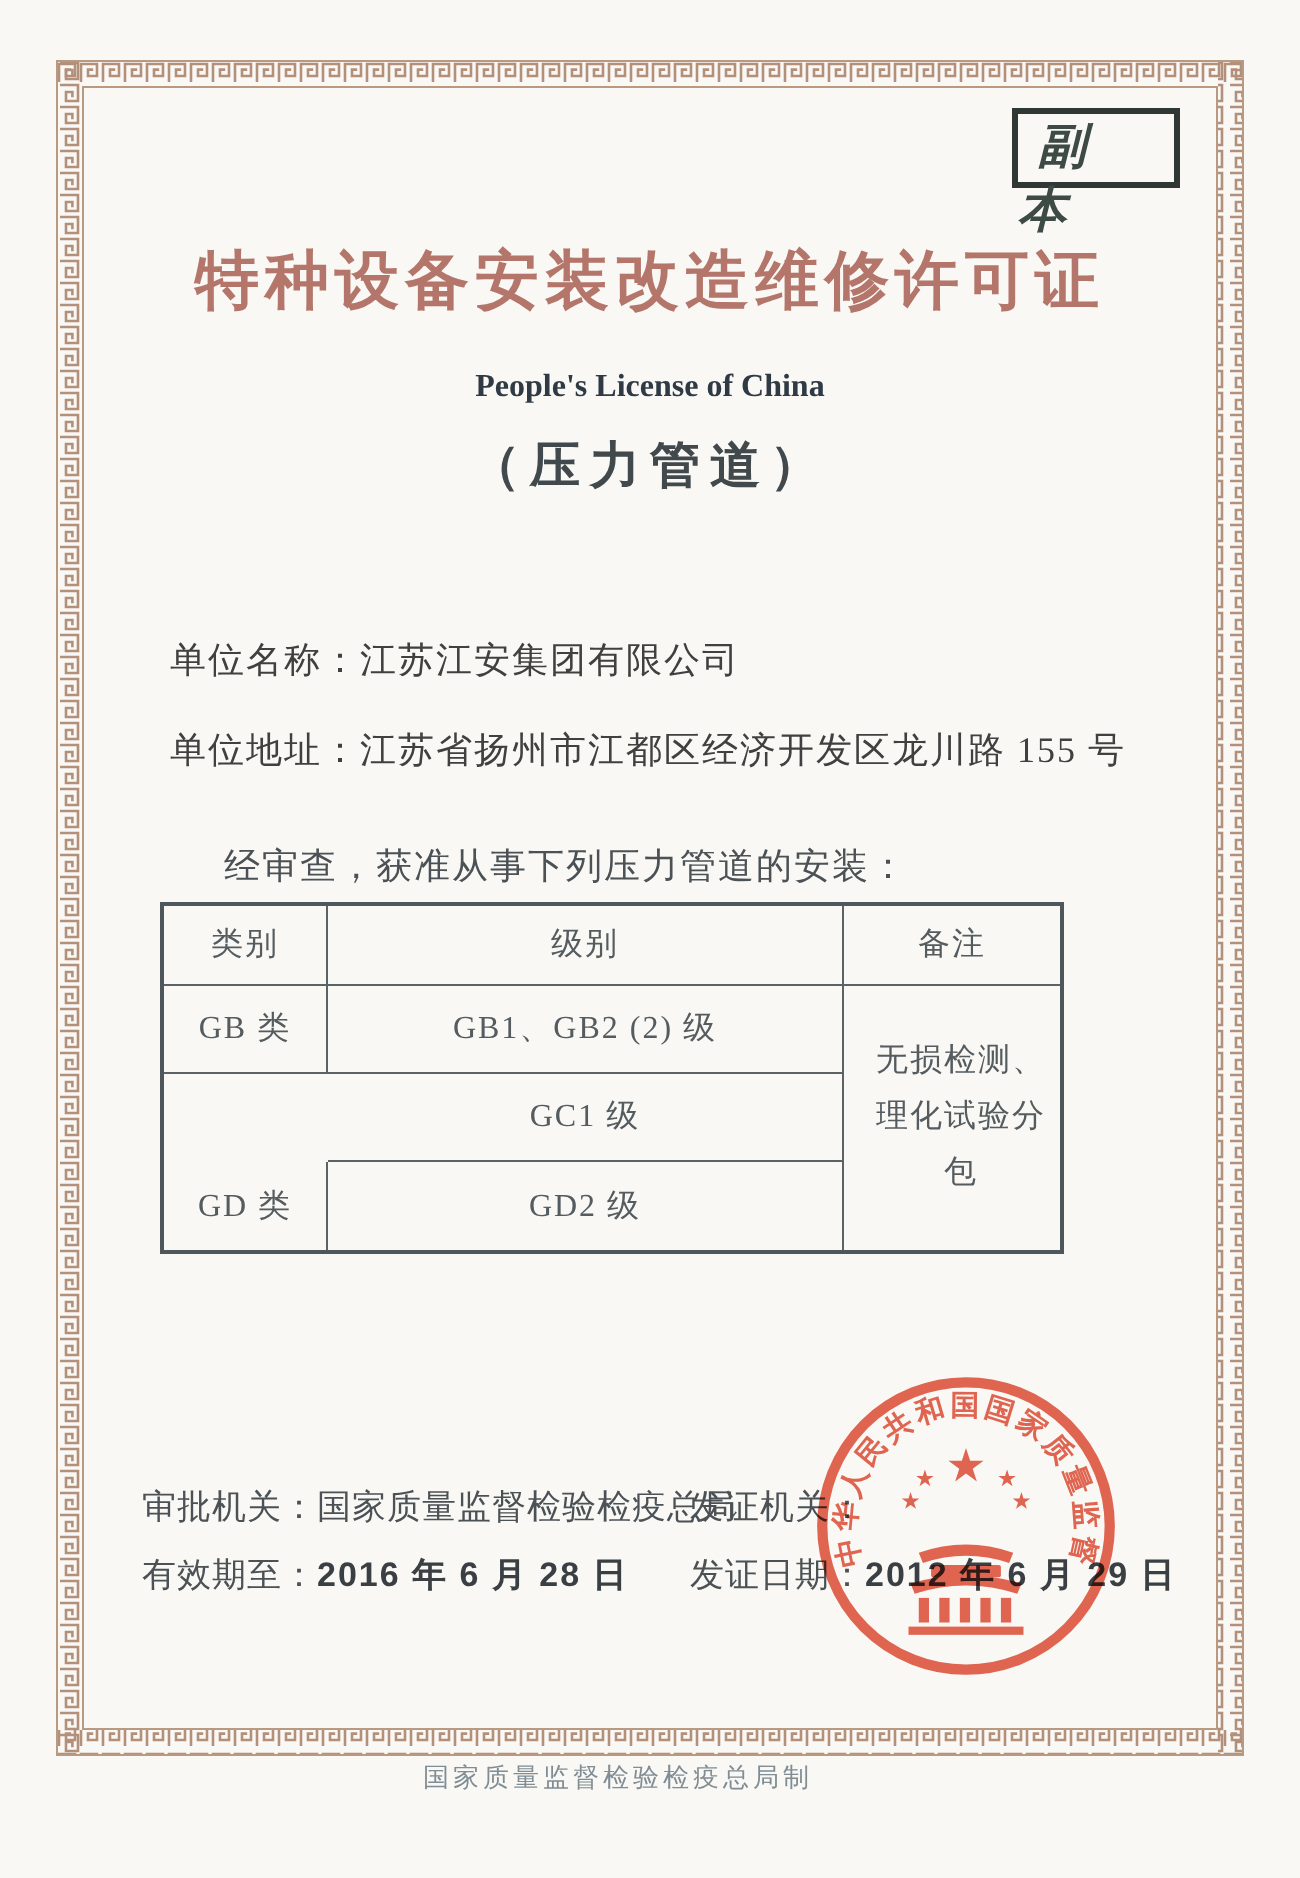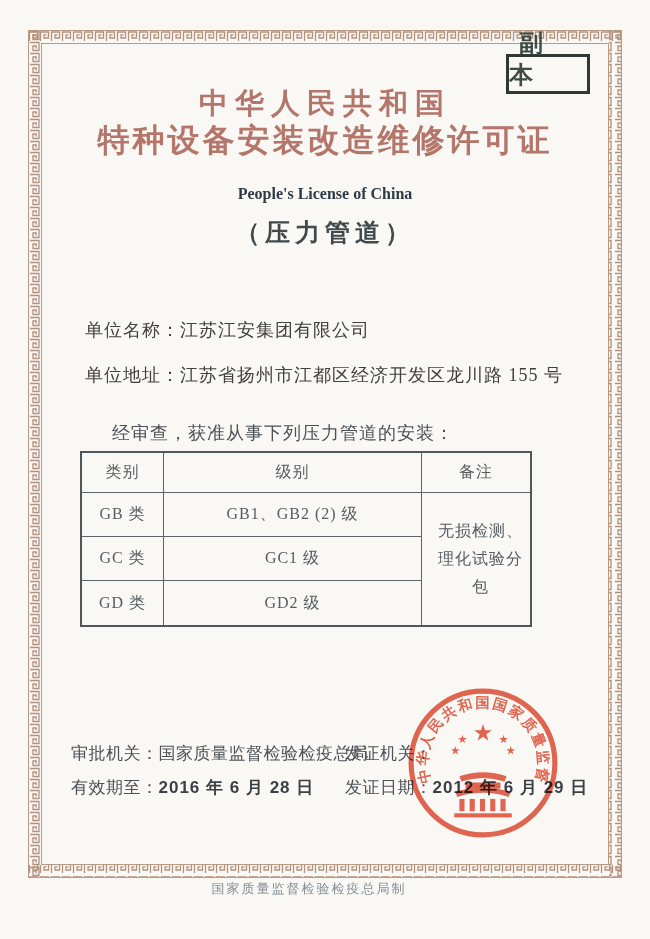--- a/index.html
+++ b/index.html
@@ -4,21 +4,21 @@
 <style>
   html,body{margin:0;padding:0;background:#ffffff;}
   .page{
     position:relative;width:650px;height:939px;background:#f9f8f5;
     font-family:"Liberation Serif",serif;overflow:hidden;
   }
   .frame{position:absolute;left:28px;top:30px;}
   
   .badge{
     position:absolute;left:506px;top:54px;width:78px;height:34px;
-    border:3px solid #2f3834;display:flex;align-items:flex-end;justify-content:center;
+    border:3px solid #2f3834;display:flex;align-items:flex-start;justify-content:center;font-style:italic;
   }
   .badge span{
     font-size:24px;font-weight:bold;color:#3d4a45;letter-spacing:10px;
     text-indent:10px;font-family:"Liberation Sans",sans-serif;
   }
   
   .t-cn1{
     position:absolute;left:0;right:0;top:84px;text-align:center;
     font-size:29px;font-weight:bold;color:#b4766a;letter-spacing:7px;
     font-family:"Liberation Sans",sans-serif;margin:0;
@@ -103,21 +103,20 @@
     <rect x="0" y="0" width="13" height="848" fill="url(#gkv)"></rect>
     <rect x="581" y="0" width="13" height="848" fill="url(#gkv)"></rect>
     <rect x="0.5" y="0.5" width="593" height="847" fill="none" stroke="#b89a83" stroke-width="1"></rect>
     <rect x="13.5" y="13.5" width="567" height="821" fill="none" stroke="#b89a83" stroke-width="1"></rect>
   </svg>
 
   <div class="badge">
     <span>副 本</span>
   </div>
 
-  <h1 class="t-cn1">中华人民共和国</h1>
   <h1 class="t-cn2">特种设备安装改造维修许可证</h1>
   <div class="t-en2">People's License of China</div>
   <div class="subtitle">（压力管道）</div>
 
 
   <div class="field f-name">
     <span>单位名称：</span><span>江苏江安集团有限公司</span>
   </div>
   <div class="field f-addr">
     <span>单位地址：</span><span>江苏省扬州市江都区经济开发区龙川路 155 号</span>
@@ -125,21 +124,20 @@
 
   <div class="note">经审查，获准从事下列压力管道的安装：</div>
 
   <div class="lt">
     <div class="cell br bb h2">级别</div>
     <div class="cell br bb h1">类别</div>
     <div class="cell bb h3">备注</div>
 
     <div class="cell br bb c0">GB 类</div>
     <div class="cell br bb l0">GB1、GB2 (2) 级</div>
-    <div class="cell br bb c1">GC 类</div>
     <div class="cell br bb l1">GC1 级</div>
     <div class="cell br c2">GD 类</div>
     <div class="cell br l2">GD2 级</div>
 
     <div class="rm">
       <div>无损检测、</div>
       <div>理化试验分包</div>
     </div>
   </div>
 

